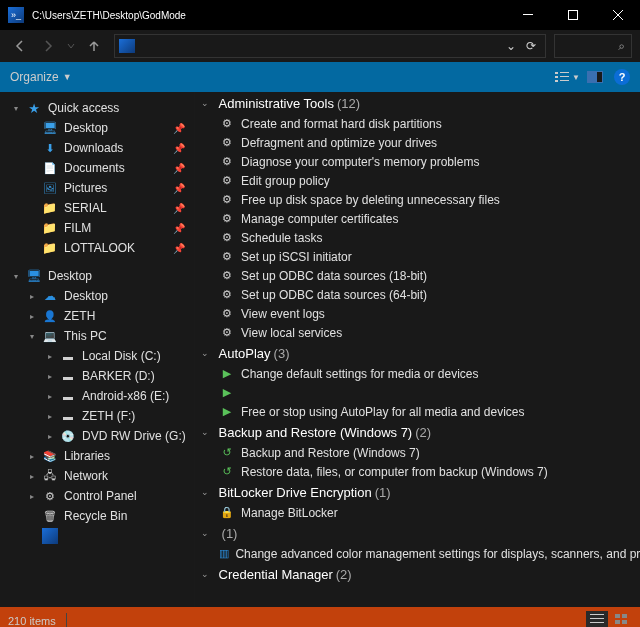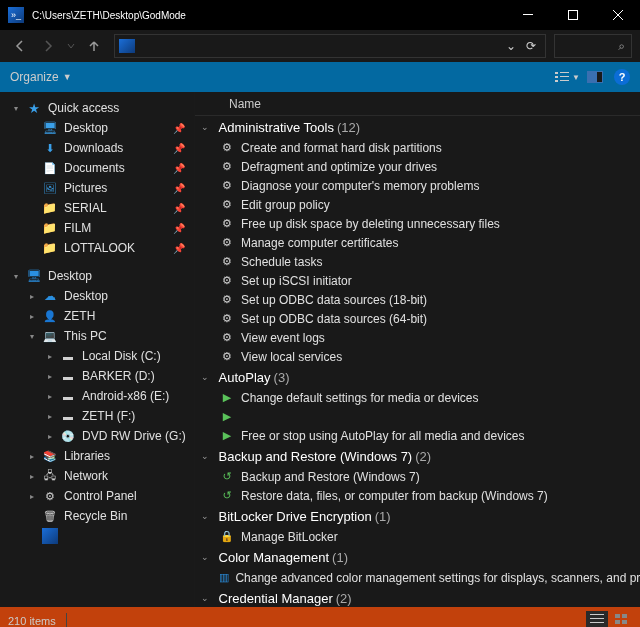--- a/index.html
+++ b/index.html
@@ -265,23 +265,20 @@
         <span class="sic ic-bin"></span>
         <span>Recycle Bin</span>
       </div>
       <div class="sbitem l1">
         <span class="spc"></span>
         <span class="sic ic-cmd"></span>
         <span></span>
       </div>
     </div>
   <div class="main" id="main">
-    <div class="colhead">
-        <span>Name</span>
-      </div>
     <div id="groups">
         <div class="group">
           <span class="gchev">⌄</span>
           <span>Administrative Tools</span>
           <span class="cnt"> (12)</span>
         </div>
         <div class="item">
           <span class="iic adm">⚙</span>
           <span>Create and format hard disk partitions</span>
         </div>
@@ -362,21 +359,20 @@
           <span class="gchev">⌄</span>
           <span>BitLocker Drive Encryption</span>
           <span class="cnt"> (1)</span>
         </div>
         <div class="item">
           <span class="iic adm">🔒</span>
           <span>Manage BitLocker</span>
         </div>
         <div class="group">
           <span class="gchev">⌄</span>
-          <span>Color Management</span>
           <span class="cnt"> (1)</span>
         </div>
         <div class="item">
           <span class="iic blu">▥</span>
           <span>Change advanced color management settings for displays, scanners, and printers</span>
         </div>
         <div class="group">
           <span class="gchev">⌄</span>
           <span>Credential Manager</span>
           <span class="cnt"> (2)</span>

